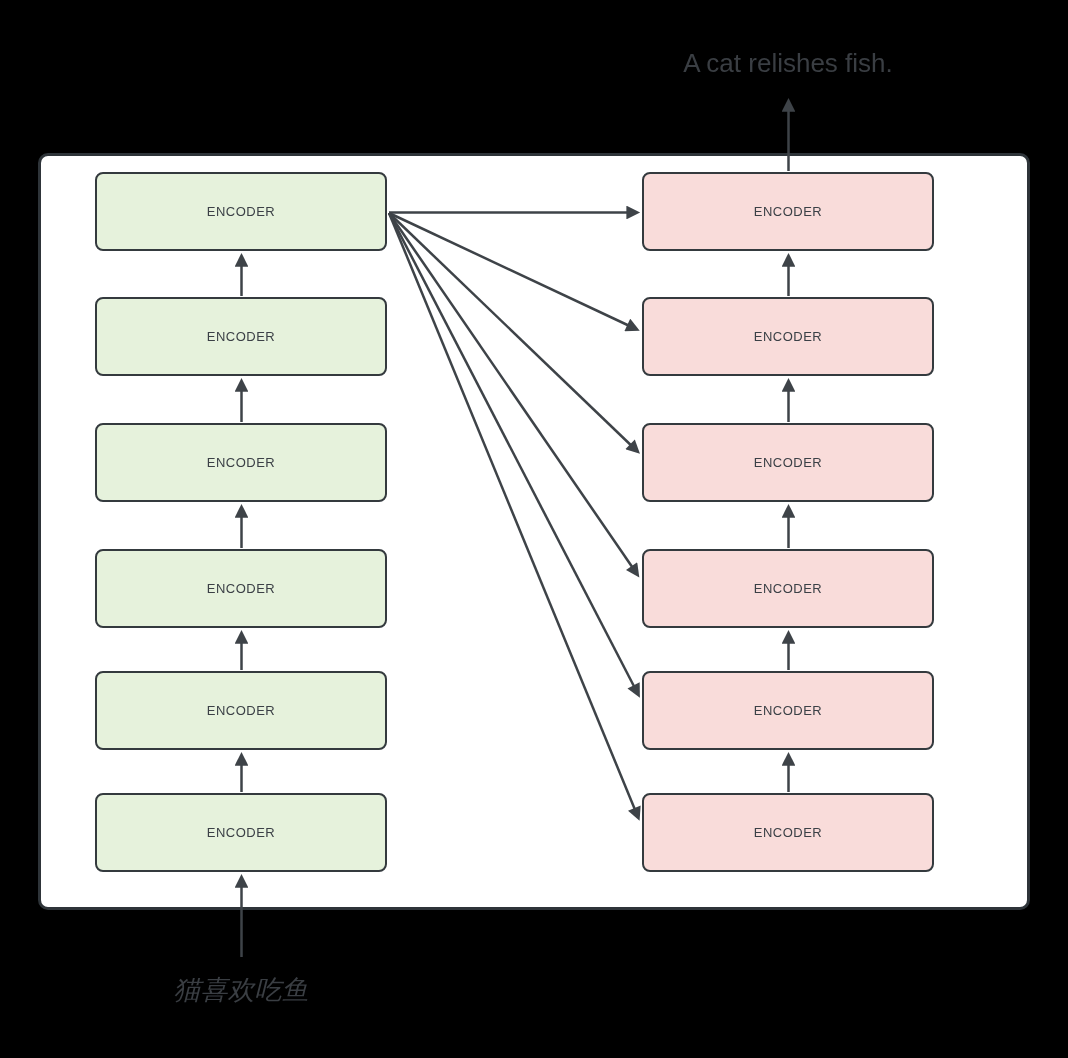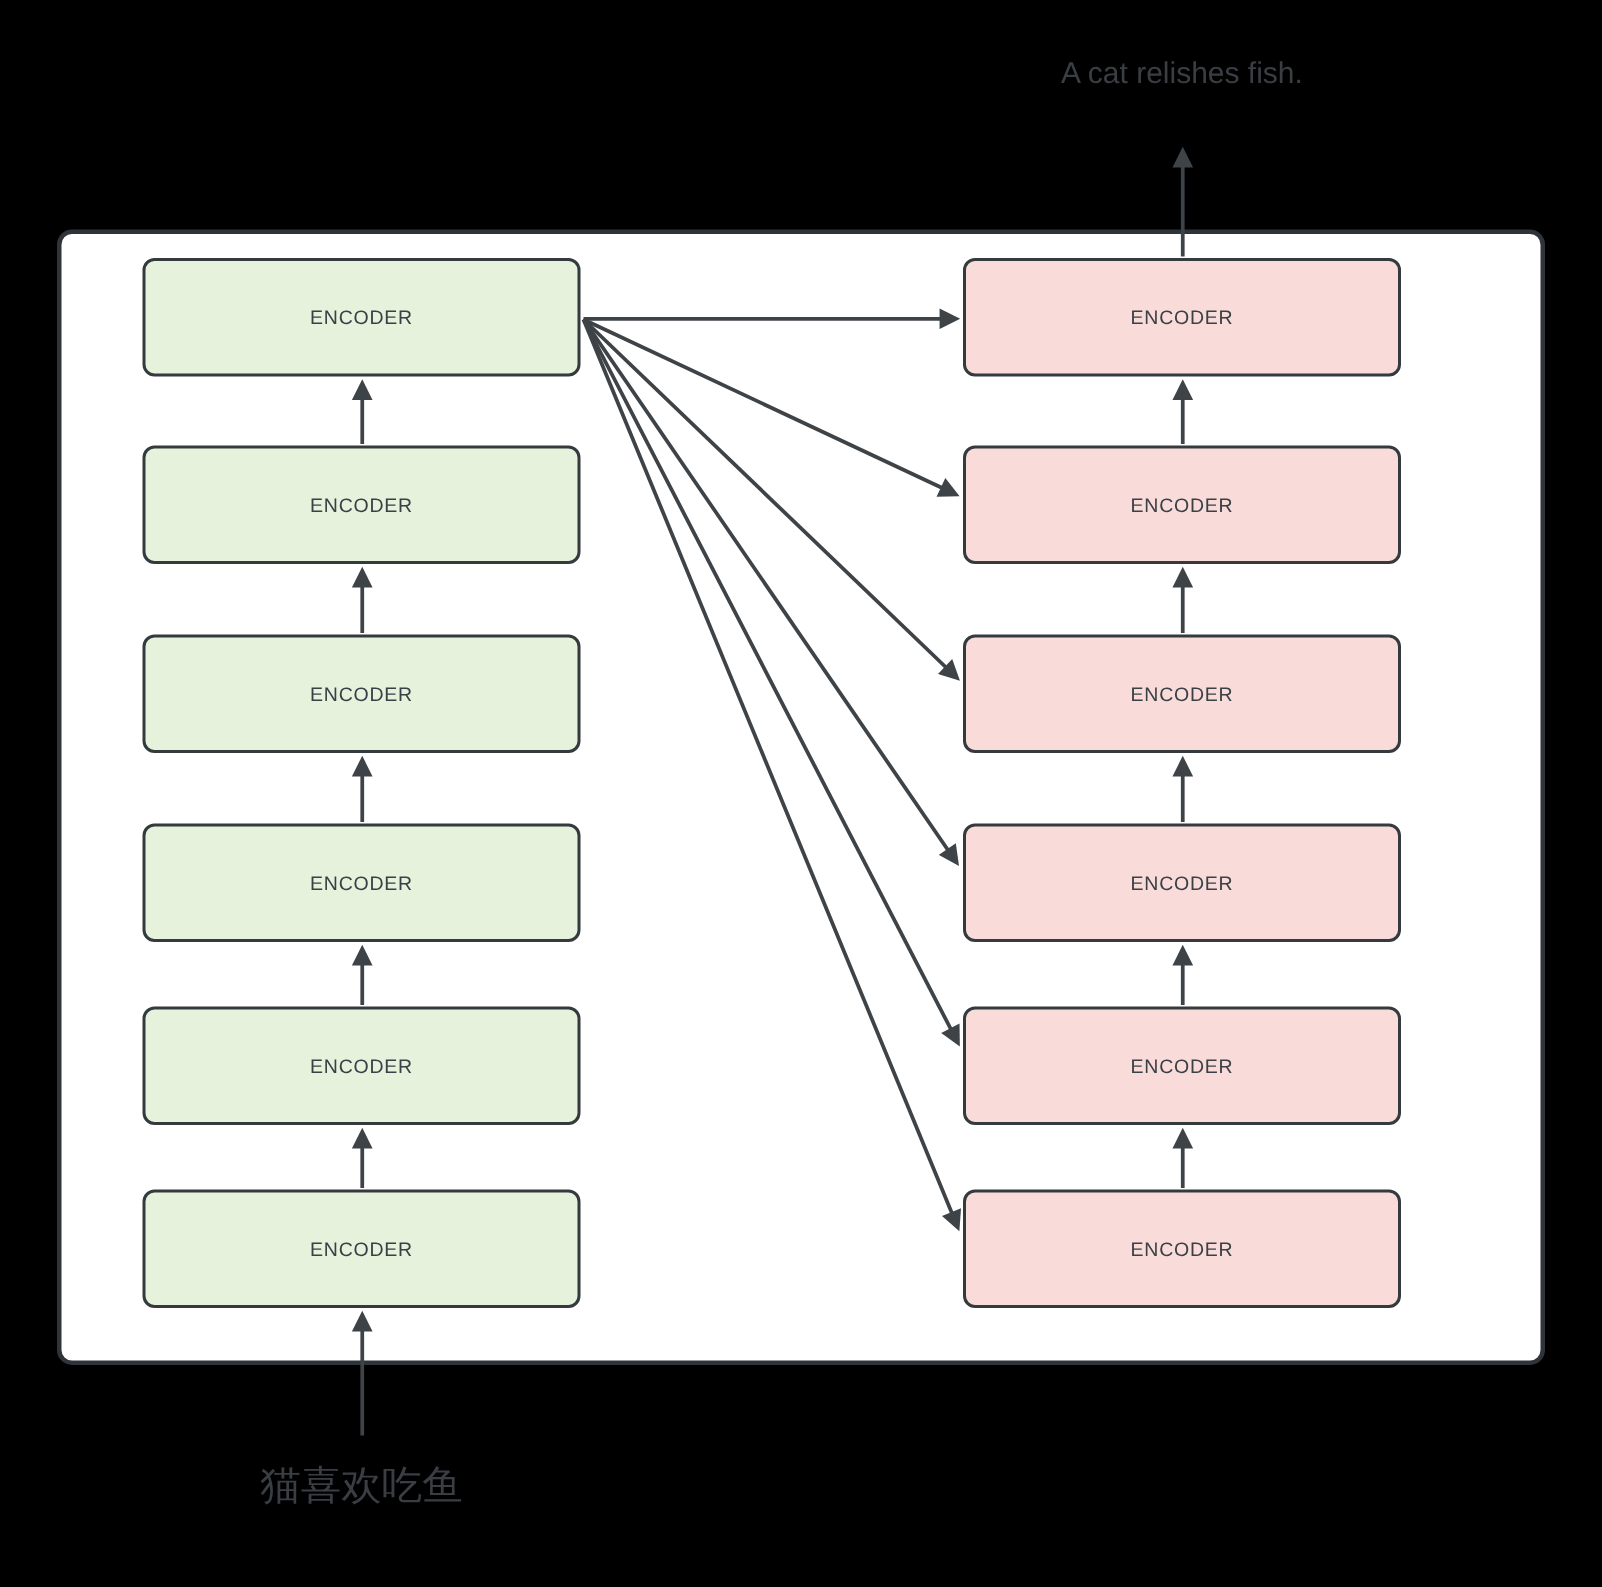--- a/index.html
+++ b/index.html
@@ -74,29 +74,30 @@
   }
   .ah-fill { fill: var(--arrow, #3e4348); }
 
   .outside-text {
     position: absolute;
     color: var(--outside-text, #3a3e43);
     white-space: nowrap;
   }
   .output-text {
     left: 788px;
-    top: 38px;
+    top: 48px;
     transform: translateX(-50%);
-    font-size: 20px;
+    font-size: 26px;
   }
   .input-text {
     left: 241px;
     top: 972px;
     transform: translateX(-50%);
     font-size: 27px;
+    font-style: italic;
   }
 </style>
 </head>
 <body>
 
 <div class="canvas">
 
   <div class="outside-text output-text">A cat relishes fish.</div>
   <div class="outside-text input-text">猫喜欢吃鱼</div>
 

